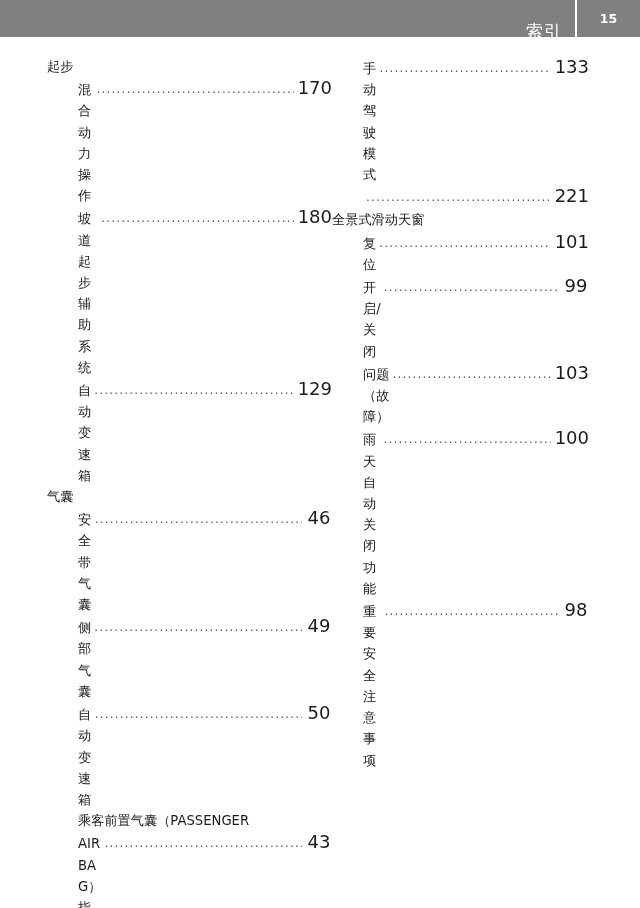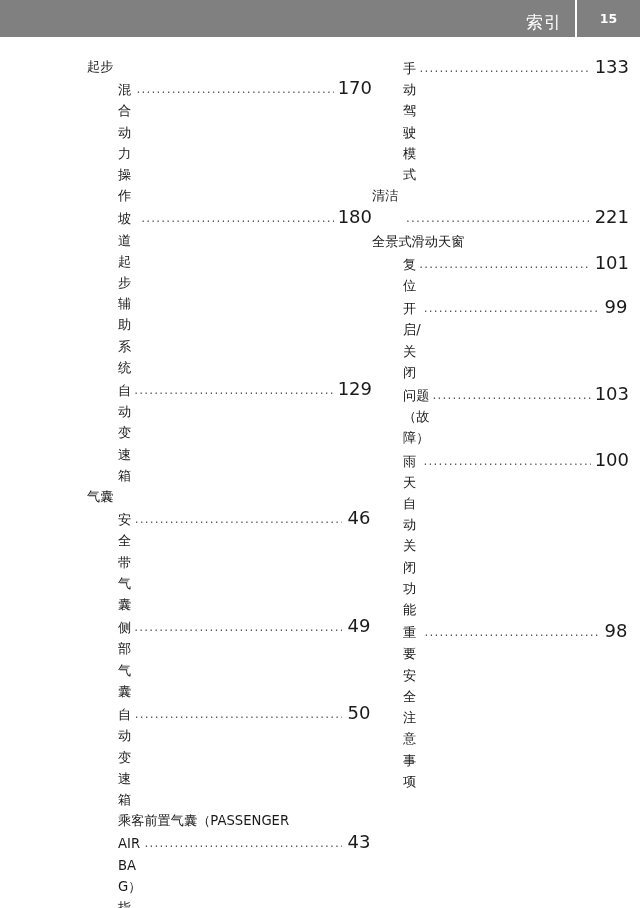--- a/index.html
+++ b/index.html
@@ -25,21 +25,21 @@
     align-items: center;
     justify-content: flex-end;
   }
   .page-header .hdr-title {
     font-size: 17px;
     color: #ffffff;
     letter-spacing: 1px;
     padding-right: 13px;
     line-height: 1;
     position: relative;
-    top: 4px;
+    top: 13px;
   }
   .page-header .hdr-sep {
     width: 2px;
     height: 37px;
     background: #ffffff;
   }
   .page-header .hdr-pageno {
     font-size: 12.5px;
     font-weight: bold;
     color: #ffffff;
@@ -54,21 +54,21 @@
   .columns {
     position: absolute;
     top: 37px; left: 0;
     width: 640px;
     height: 871px;
     display: flex;
   }
   .col {
     position: relative;
   }
-  .col-left  { width: 285px; margin-left: 87px; }
+  .col-left  { width: 285px; margin-left: 47px; }
   .col-right { width: 257px; margin-left: 0; }
 
   
   .entry {
     display: flex;
     align-items: baseline;
     font-size: 13.2px;
     line-height: 21.2px;
     white-space: nowrap;
   }
@@ -172,23 +172,20 @@
         </div>
       </div>
     </div>
   <div class="col col-right" id="col-right">
     <div class="col-right-top-pad"></div>
   <div class="entry lvl1">
         <span class="txt">手动驾驶模式</span>
         <span class="leader">........................................................................................................................................................................................................</span>
         <span class="pg">133</span>
       </div>
-      <div class="entry lvl0 no-leader">
-        <span class="txt">清洁</span>
-      </div>
       <div class="entry lvl1">
         <span class="leader">........................................................................................................................................................................................................</span>
         <span class="pg">221</span>
       </div>
       <div class="entry lvl0 no-leader">
         <span class="txt">全景式滑动天窗</span>
       </div>
       <div class="entry lvl1">
         <span class="txt">复位</span>
         <span class="leader">........................................................................................................................................................................................................</span>

